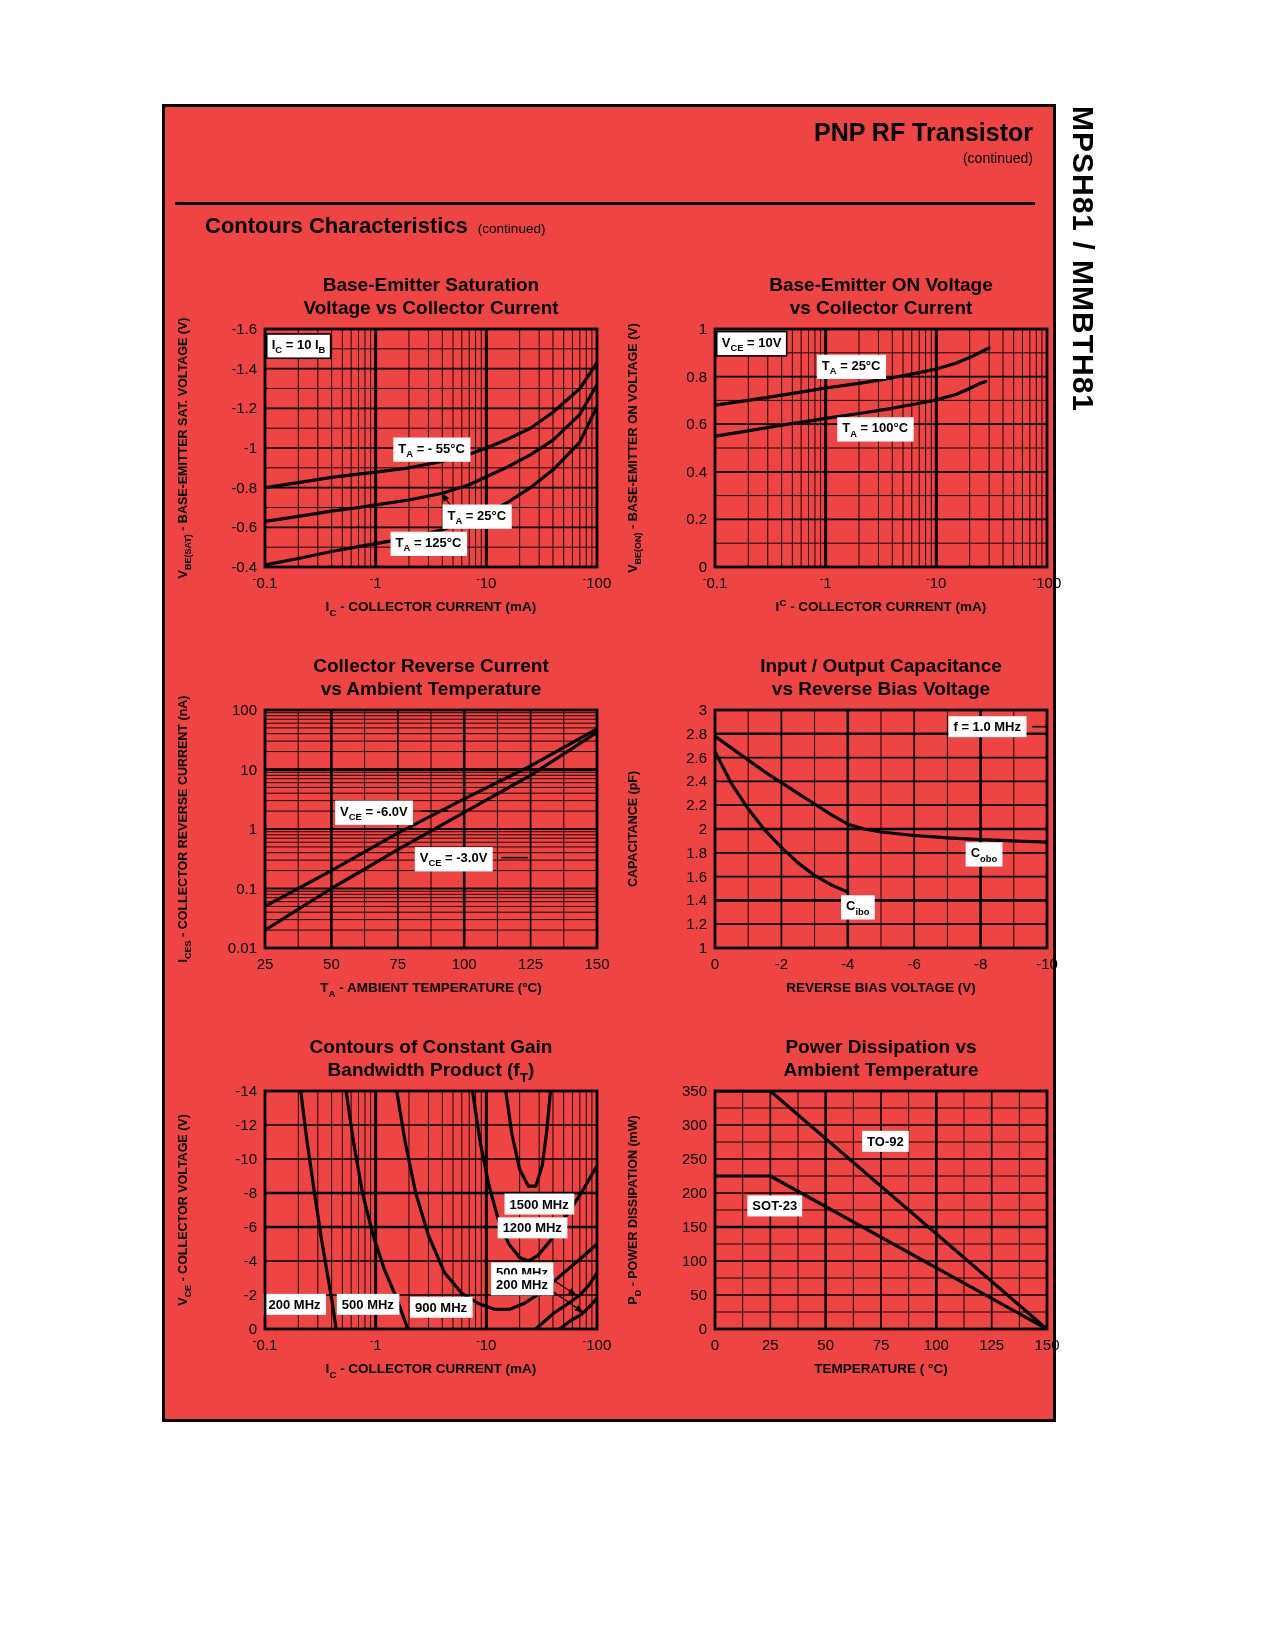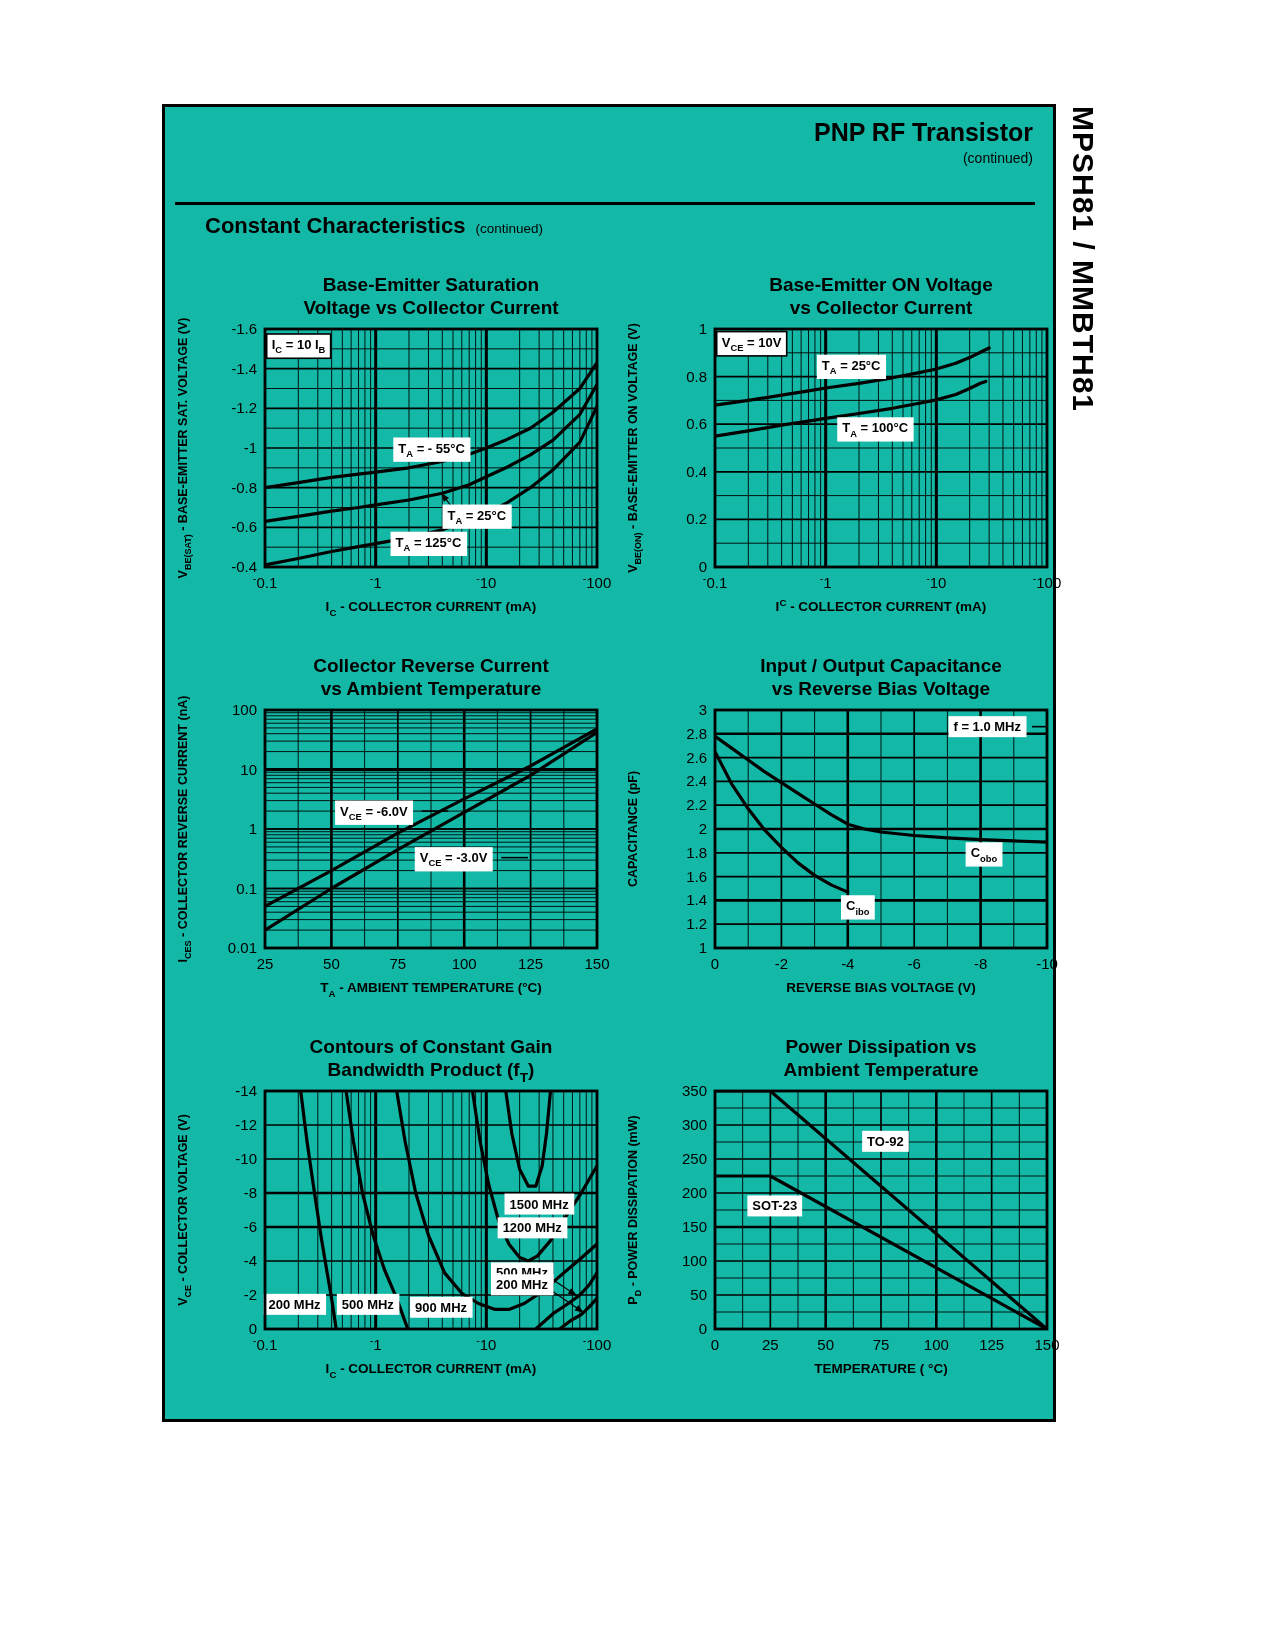--- a/index.html
+++ b/index.html
@@ -1,19 +1,19 @@
 <!DOCTYPE html>
 <html><head>
 <meta charset="utf-8">
 <style>
   html,body{margin:0;padding:0;background:#fff;}
   .page{position:relative;width:1275px;height:1650px;background:#ffffff;
         font-family:"Liberation Sans","DejaVu Sans",sans-serif;color:#000;overflow:hidden;}
   .frame{position:absolute;left:162px;top:104px;width:894px;height:1318px;
-         border:3px solid #000;box-sizing:border-box;background:#14b8a6;}
+         border:3px solid #000;box-sizing:border-box;background:#ef4444;}
   .part-vert{position:absolute;left:1066px;top:106px;writing-mode:vertical-rl;
              font-weight:bold;font-size:30px;letter-spacing:1px;white-space:nowrap;}
   .hdr{position:absolute;top:12px;right:20px;text-align:right;}
   .hdr .t{font-size:25px;font-weight:bold;line-height:1.1;}
   .hdr .c{font-size:14px;margin-top:3px;}
   .divider{position:absolute;top:95px;left:10px;right:18px;height:3px;background:#000;}
   .section{position:absolute;top:106px;left:40px;white-space:nowrap;}
   .section .st{font-size:22px;font-weight:bold;}
   .section .sc{font-size:13.5px;margin-left:10px;}
   .charts{position:absolute;top:158px;left:0;right:0;display:grid;
@@ -26,21 +26,21 @@
 
 <div class="page">
   <div class="part-vert">MPSH81 / MMBTH81</div>
   <div class="frame">
     <div class="hdr">
       <div class="t">PNP RF Transistor</div>
       <div class="c">(continued)</div>
     </div>
     <div class="divider"></div>
     <div class="section">
-      <span class="st">Constant Characteristics</span><span class="sc">(continued)</span>
+      <span class="st">Contours Characteristics</span><span class="sc">(continued)</span>
     </div>
     <div class="charts">
       <figure class="chart">
         <svg width="450" height="355">
             <text x="266" y="26" text-anchor="middle" font-weight="bold" font-size="19"><tspan font-size="19.0">Base-Emitter Saturation</tspan></text>
             <text x="266" y="49" text-anchor="middle" font-weight="bold" font-size="19"><tspan font-size="19.0">Voltage vs Collector Current</tspan></text>
             <line x1="133.3139861868139" y1="64" x2="133.3139861868139" y2="302" stroke="#000" stroke-width="0.9"></line>
             <line x1="152.80141885564265" y1="64" x2="152.80141885564265" y2="302" stroke="#000" stroke-width="0.9"></line>
             <line x1="166.62797237362784" y1="64" x2="166.62797237362784" y2="302" stroke="#000" stroke-width="0.9"></line>
             <line x1="177.35268047985275" y1="64" x2="177.35268047985275" y2="302" stroke="#000" stroke-width="0.9"></line>

